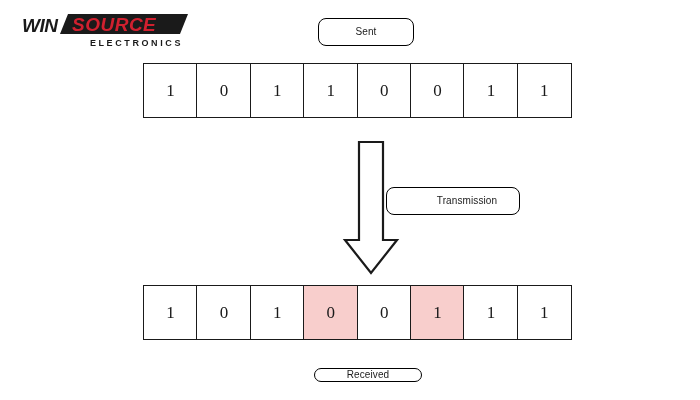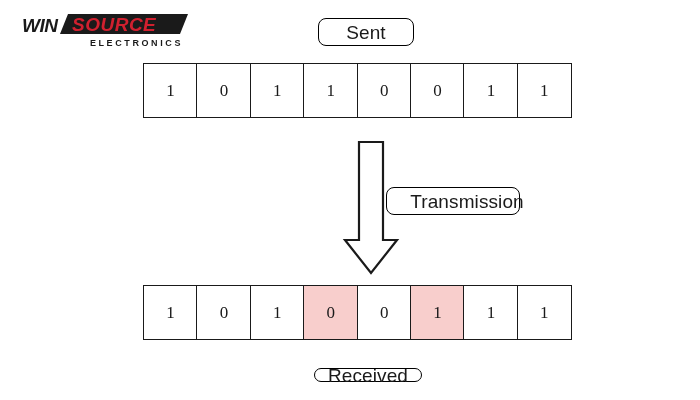--- a/index.html
+++ b/index.html
@@ -30,21 +30,21 @@
   .caption-box {
     position: absolute;
     box-sizing: border-box;
     background: #ffffff;
     border: 1.6px solid #000000;
     border-radius: 8px;
     display: flex;
     align-items: center;
     justify-content: center;
     color: #1a1a1a;
-    font-size: 19px;
+    font-size: 10px;
     line-height: 1;
     letter-spacing: 0.1px;
     white-space: nowrap;
   }
   #sent-label   { left: 318px; top: 18px;  width: 96px;  height: 28px; }
   #trans-label  { left: 386px; top: 187px; width: 134px; height: 28px; padding-left: 28px; }
   #recv-label   { left: 314px; top: 368px; width: 108px; height: 14px; }
 
   
   .bit-row {

